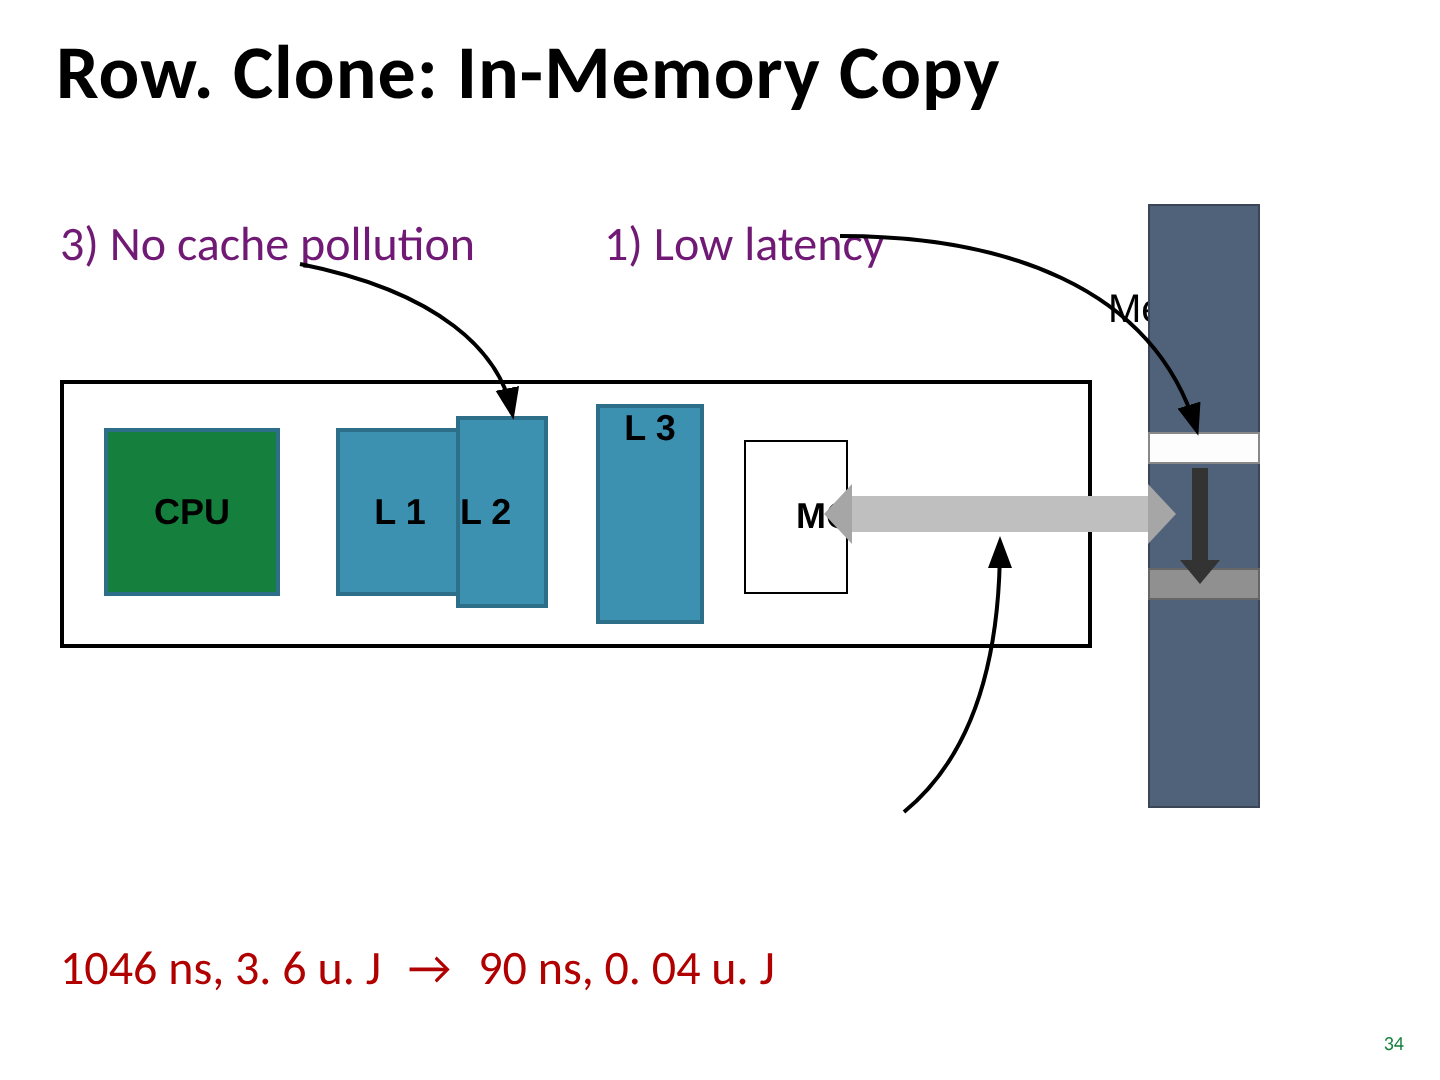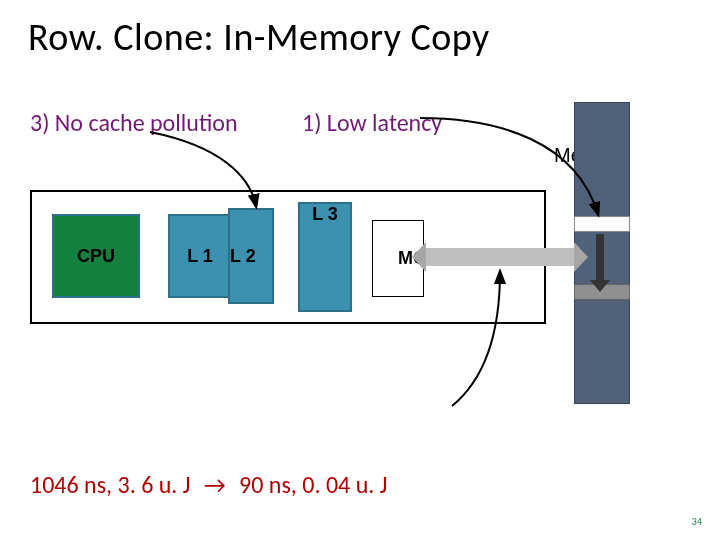--- a/index.html
+++ b/index.html
@@ -1,18 +1,18 @@
 <!DOCTYPE html>
 <html><head>
 <meta charset="utf-8">
 <style>
   * { box-sizing: border-box; margin: 0; padding: 0; }
   html, body { width: 720px; height: 540px; font-family: Calibri, Arial, sans-serif; background: #fff; color: #000; position: relative; }
   .slide { position: relative; width: 720px; height: 540px; }
-  .title { position: absolute; left: 28px; top: 14px; font-size: 38px; font-weight: 400; letter-spacing: 0.5px; }
+  .title { position: absolute; left: 28px; top: 14px; font-size: 38px; font-weight: 700; letter-spacing: 0.5px; }
   .title .dot { font-size: 38px; }
   .ann { position: absolute; font-size: 24px; color: #701a75; }
   .ann3 { left: 30px; top: 108px; }
   .ann1 { left: 302px; top: 108px; }
   .ann24 { left: 230px; top: 406px; line-height: 1.2; }
   .memlabel { position: absolute; left: 554px; top: 144px; font-size: 20px; font-weight: 400; font-family: Arial, sans-serif; }
 
   .frame { position: absolute; left: 30px; top: 190px; width: 516px; height: 134px; border: 2px solid #000; }
 
   .cpu { position: absolute; left: 52px; top: 214px; width: 88px; height: 84px; background: #15803d; border: 2px solid #2d6f88; display: flex; align-items: center; justify-content: center; font-size: 18px; font-weight: 600; font-family: Arial, sans-serif; }

